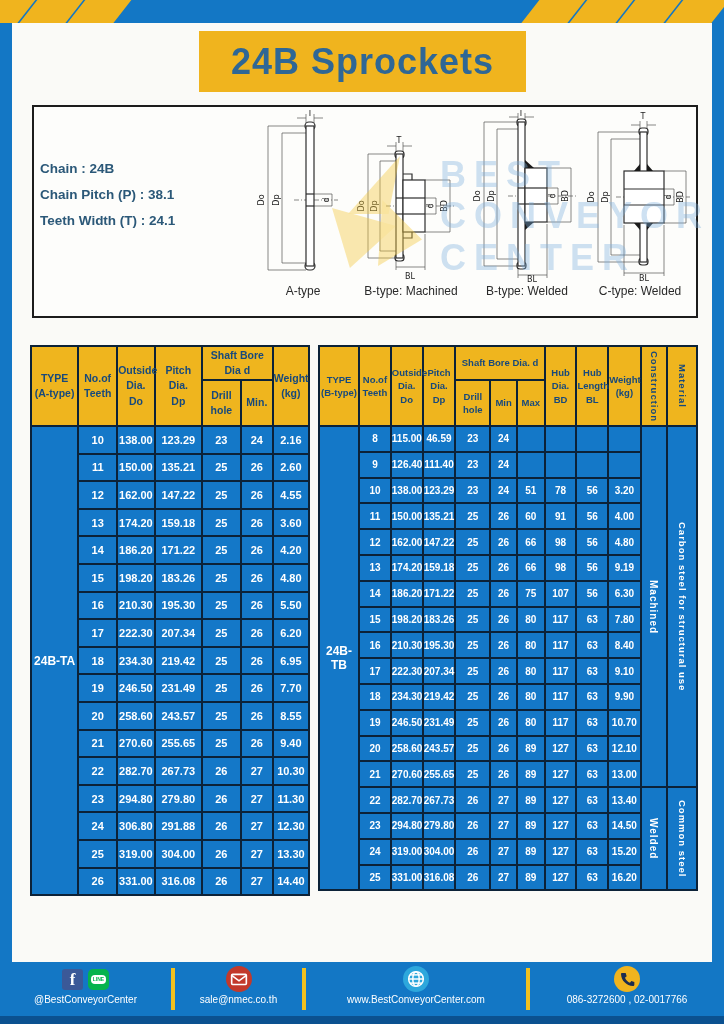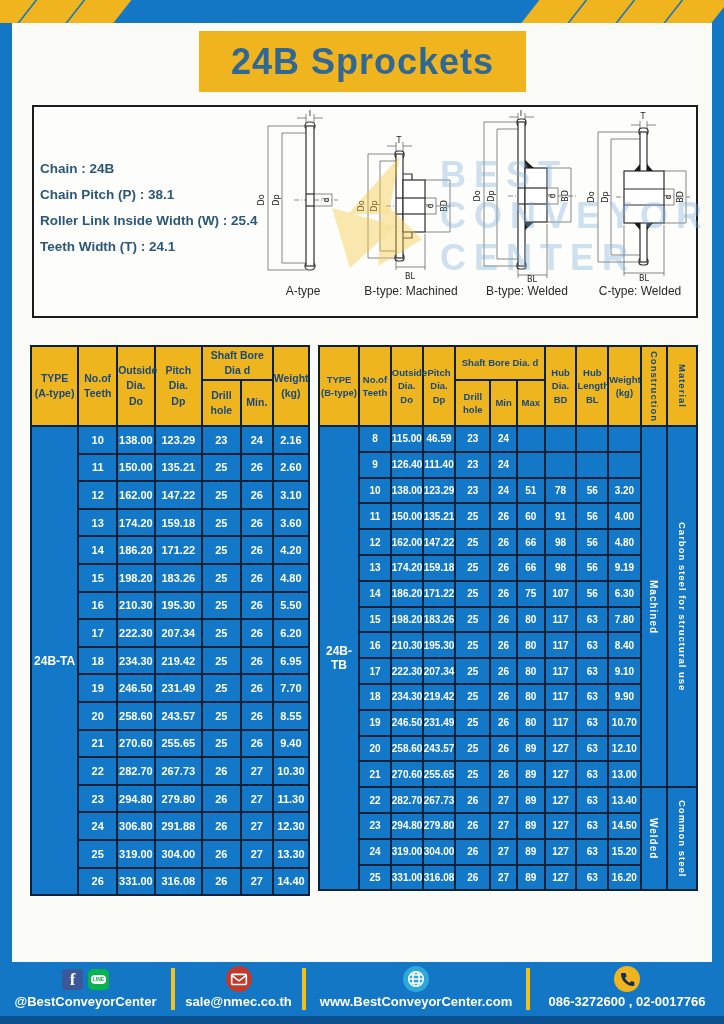--- a/index.html
+++ b/index.html
@@ -56,21 +56,21 @@
   td.type-cell{font-size:12px;}
   .vcell{writing-mode:vertical-rl;text-orientation:mixed;letter-spacing:1px;}
   th.vcell{padding:4px 0;}
   td.cons-cell{font-size:10px;}
   td.mat-cell{font-size:9.5px;}
 
   
   .footer{position:absolute;left:0;top:962px;width:724px;height:54px;background:#1377c5;}
   .f-sec{position:absolute;top:0;height:54px;display:flex;flex-direction:column;align-items:center;justify-content:flex-start;}
   .f-icons{height:30px;display:flex;align-items:center;gap:5px;margin-top:2px;}
-  .f-label{font-size:13px;font-weight:bold;color:#ffffff;white-space:nowrap;margin-top:0px;}
+  .f-label{font-size:10px;font-weight:normal;color:#ffffff;white-space:nowrap;margin-top:0px;}
   .f-div{position:absolute;top:6px;width:4px;height:42px;background:#f2c11e;}
   .fb-icon{width:21px;height:21px;background:#3b5998;border-radius:3px;color:#fff;font-weight:bold;
     font-size:17px;line-height:21px;text-align:center;font-family:"Liberation Serif",serif;}
   .line-icon{width:21px;height:21px;background:#06b34d;border-radius:5px;display:flex;align-items:center;justify-content:center;}
   .line-bubble{background:#fff;border-radius:4px;padding:2px 2px;font-size:5px;font-weight:bold;color:#06b34d;line-height:1;}
   .circle-icon{width:26px;height:26px;border-radius:50%;display:flex;align-items:center;justify-content:center;}
   .email-bg{background:#c2392b;}
   .globe-bg{background:#2da7dc;}
   .phone-bg{background:#f0b41e;}
   .bottom-strip{position:absolute;left:0;top:1016px;width:724px;height:8px;background:#0b5190;}
@@ -96,21 +96,20 @@
 
   <div class="banner">
     <h1>24B Sprockets</h1>
   </div>
 
   <div class="panel"></div>
 
   <div class="specs">
     <div class="spec-line">Chain : 24B</div>
     <div class="spec-line">Chain Pitch (P) : 38.1</div>
-    <div class="spec-line">Roller Link Inside Width (W) : 25.4</div>
     <div class="spec-line">Teeth Width (T) : 24.1</div>
   </div>
 
   <div class="dg dg-a">
     <svg width="94" height="172" viewBox="0 0 94 172">
       <g stroke="#555" stroke-width="0.7" fill="none">
         <line x1="50" y1="13" x2="50" y2="4"></line>
           <line x1="58" y1="13" x2="58" y2="4"></line>
         <line x1="41" y1="8" x2="50" y2="8"></line>
           <line x1="58" y1="8" x2="67" y2="8"></line>
@@ -346,21 +345,21 @@
           <td>25</td>
           <td>26</td>
           <td>2.60</td>
         </tr>
         <tr>
           <td>12</td>
           <td>162.00</td>
           <td>147.22</td>
           <td>25</td>
           <td>26</td>
-          <td>3.10</td>
+          <td>4.55</td>
         </tr>
         <tr>
           <td>13</td>
           <td>174.20</td>
           <td>159.18</td>
           <td>25</td>
           <td>26</td>
           <td>3.60</td>
         </tr>
         <tr>

